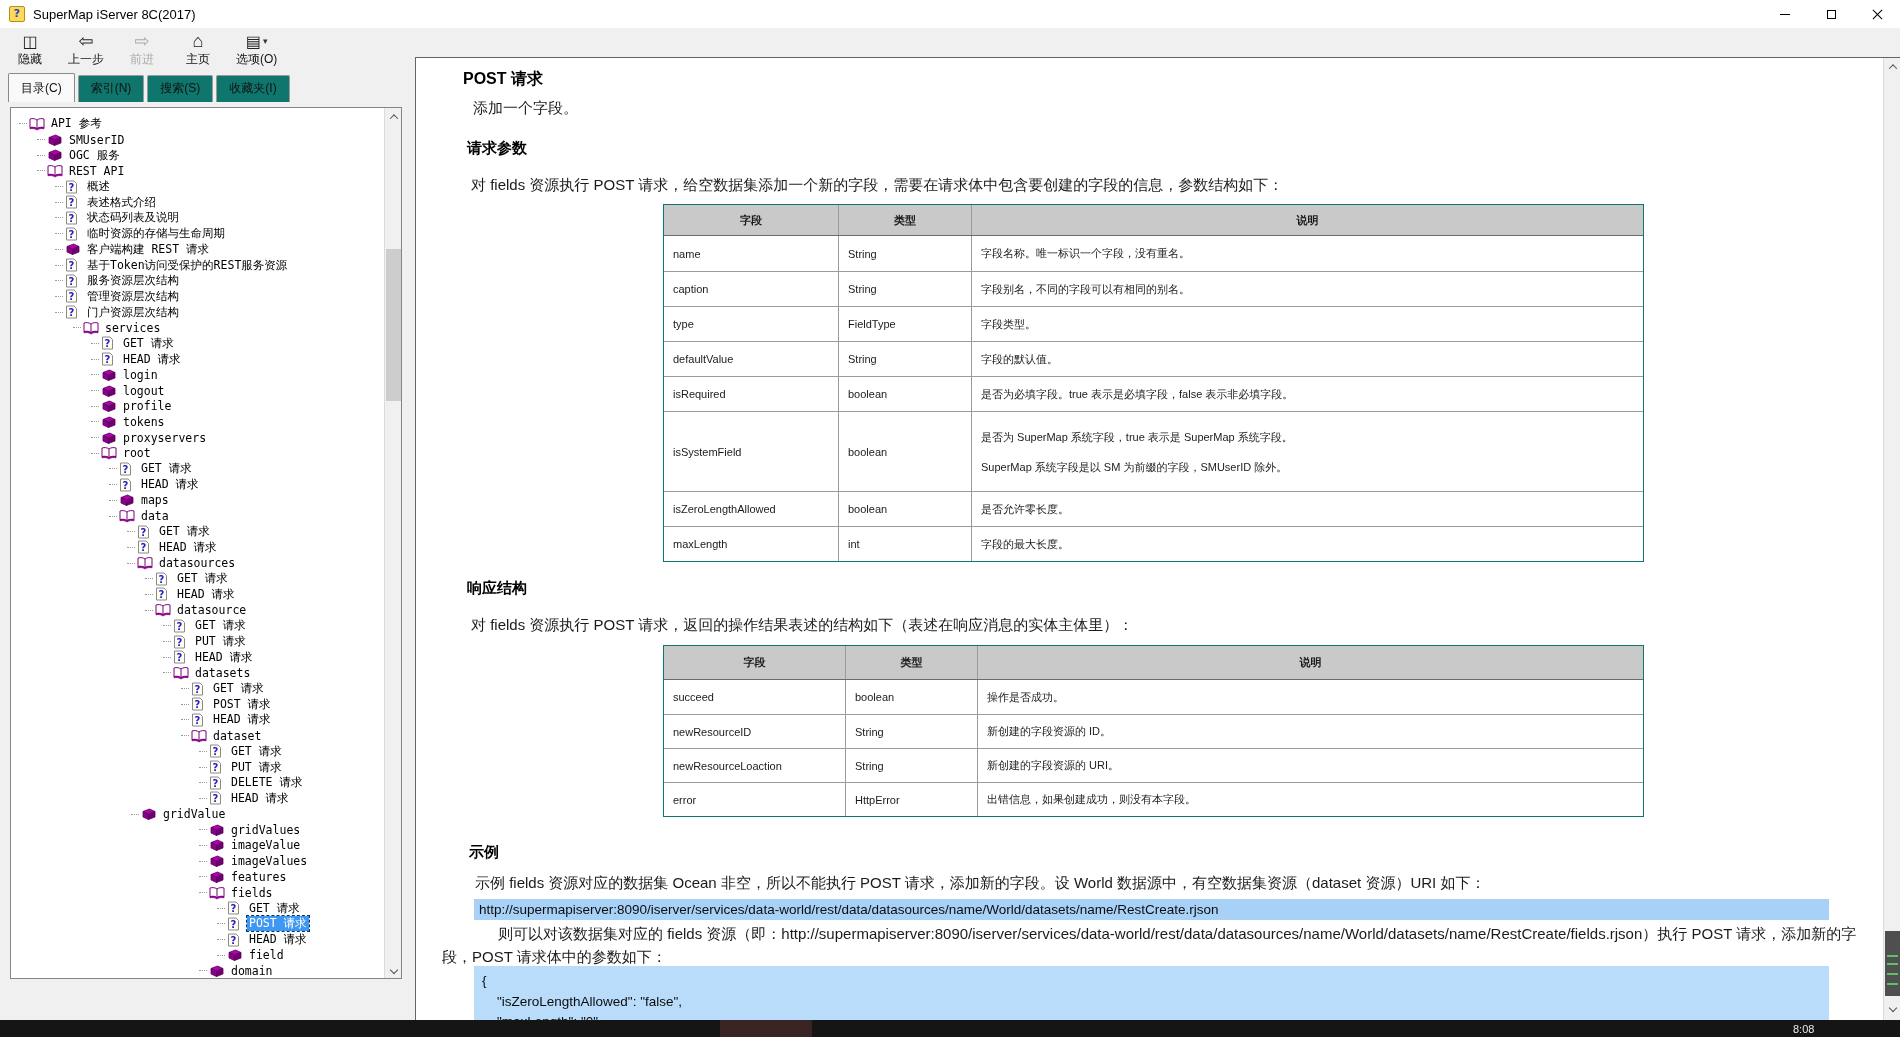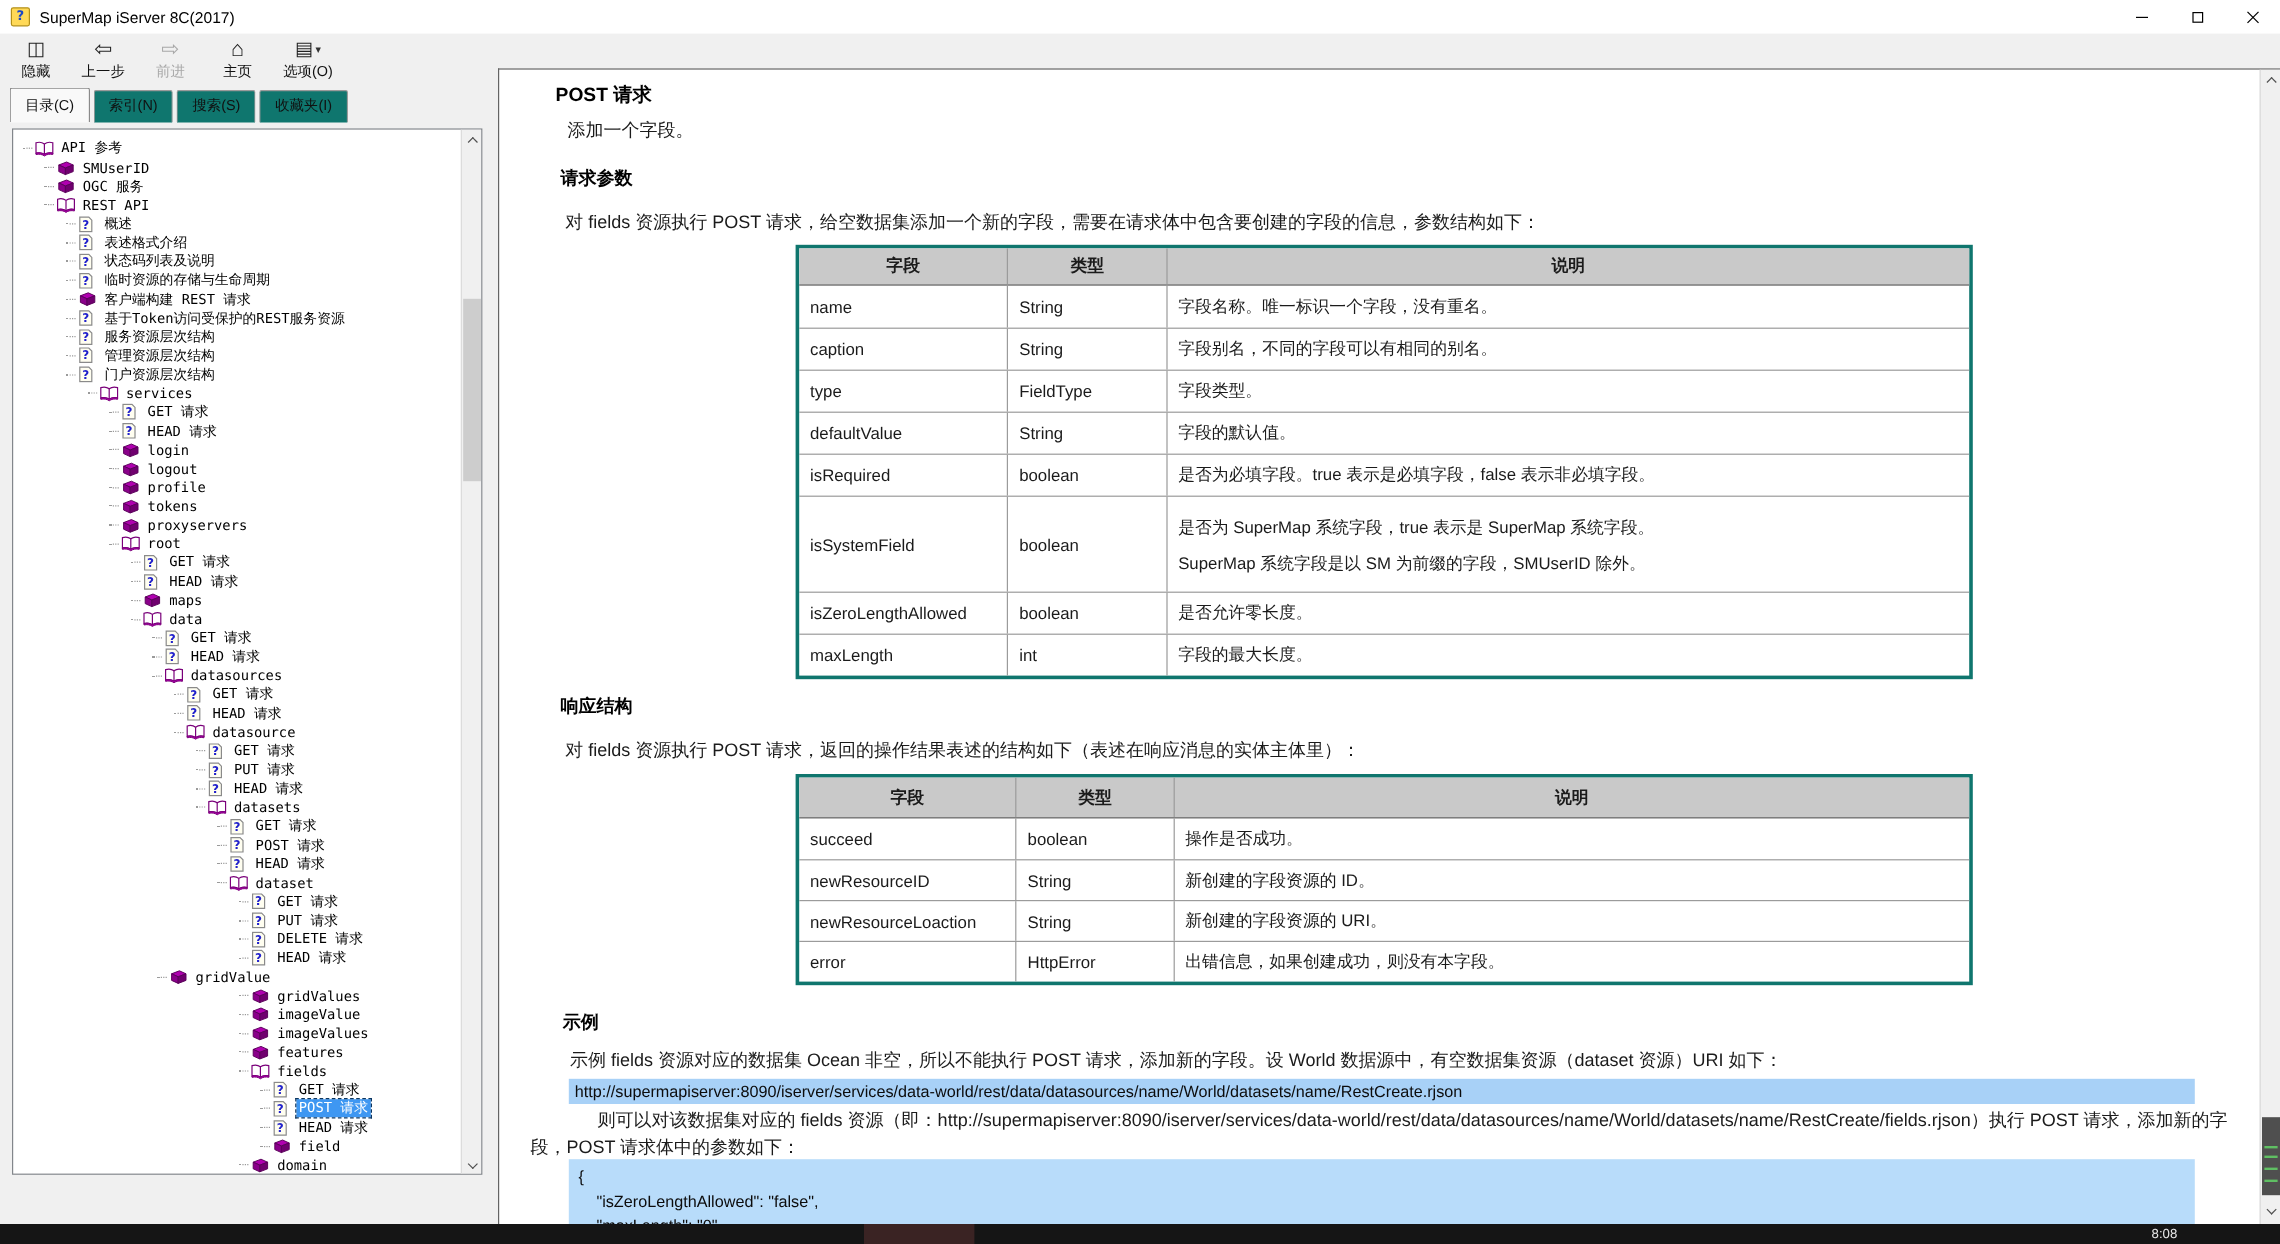--- a/index.html
+++ b/index.html
@@ -70,21 +70,21 @@
   .content-pane { position:absolute; left:415px; top:57px; width:1485px; height:963px; background:#fff;
                   border-left:1px solid #646464; border-top:1px solid #646464; overflow:hidden; }
   .content-scroll { position:absolute; right:0; top:0; width:17px; height:100%; background:#f0f0f0;
                     border-left:1px solid #dadada; }
   .content-thumb { position:absolute; left:1px; top:873px; width:15px; height:65px; background:#4f4f4f; }
   .mark { position:absolute; left:2px; width:11px; height:2px; background:#5fbf63; }
   .h1 { position:absolute; font-size:16px; font-weight:bold; color:#000; }
   .h2 { position:absolute; font-size:15px; font-weight:bold; color:#000; }
   .para { position:absolute; font-size:15px; color:#1b1b1b; }
 
-  .doc-table { position:absolute; width:981px; border:3px solid #0f766e; font-size:14px; }
+  .doc-table { position:absolute; width:981px; border:1px solid #0f766e; font-size:11px; }
   .t-head { display:flex; background:#c9c9c9; font-weight:bold; border-bottom:1px solid #6b6b6b; }
   .t-head .th { display:flex; align-items:center; justify-content:center; }
   .t-row { display:flex; border-top:1px solid #9b9b9b; }
   .t-row:first-of-type { border-top:none; }
   .td { display:flex; align-items:center; padding-left:9px; }
   .th + .th, .td + .td { border-left:1px solid #9b9b9b; }
   .t-req .c0 { width:174px; } .t-req .c1 { width:133px; } .t-req .c2 { width:672px; }
   .t-req .t-head { height:31px; } .t-req .t-row { height:35px; }
   .t-req .t-row:nth-of-type(6) { height:80px; }
   .t-req .t-row:nth-of-type(6) .c2 { white-space:pre-line; line-height:30px; }

